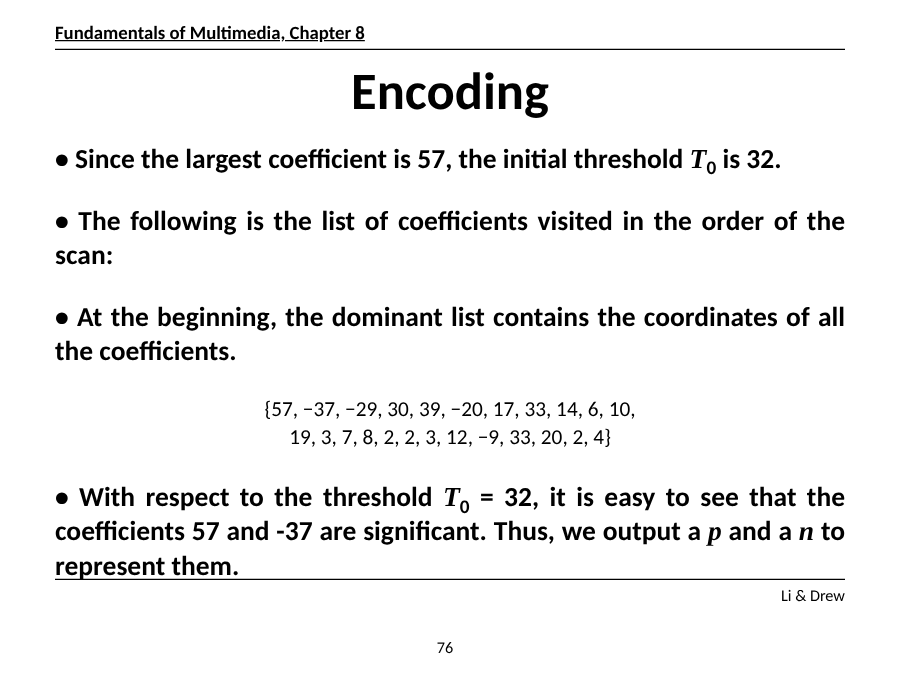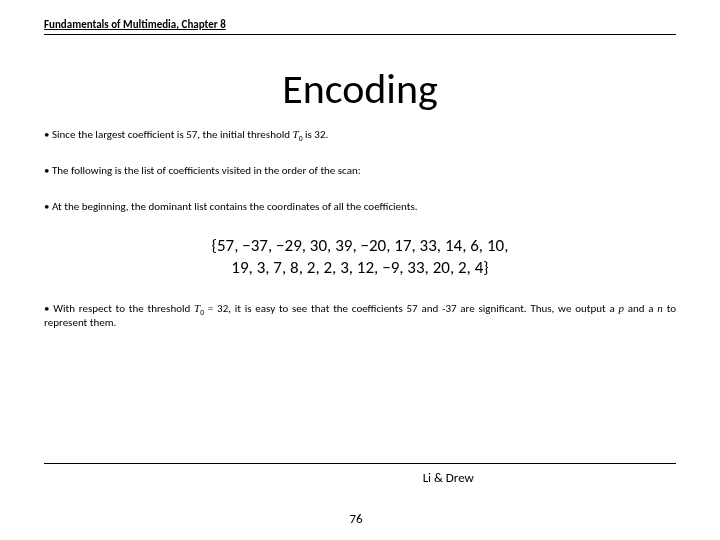--- a/index.html
+++ b/index.html
@@ -2,47 +2,48 @@
 <html><head>
 <meta charset="utf-8">
 <style>
   * { margin: 0; padding: 0; box-sizing: border-box; }
   html, body { width: 720px; height: 540px; background: #fff; font-family: Calibri, "Segoe UI", Arial, sans-serif; color: #000; }
   .slide {
     width: 720px; height: 540px; position: relative;
     padding: 18px 44px 0 44px;
   }
   .header-text {
-    font-size: 11px; font-weight: 700; text-decoration: underline;
+    font-size: 15px; font-weight: 700; text-decoration: underline;
     margin-bottom: 2px;
   }
   .hr-top { border: none; border-top: 1.5px solid #000; margin-top: 3px; }
   .title {
-    text-align: center; font-size: 42px; font-weight: 400;
-    margin-top: 28px; margin-bottom: 14px;
+    text-align: center; font-size: 42px; font-weight: 700;
+    margin-top: 8px; margin-bottom: 14px;
   }
   .bullet {
-    font-size: 11px; line-height: 1.25; margin-bottom: 22px;
+    font-size: 22px; line-height: 1.25; margin-bottom: 22px;
     text-align: justify;
+    font-weight: bold;
   }
   .coeff-list {
     text-align: center; font-size: 17px; line-height: 1.3;
     margin: 0 auto 23px auto; width: 80%;
   }
   .ital { font-style: italic; font-family: "Times New Roman", serif; }
   .sub { font-size: 0.7em; vertical-align: sub; line-height: 0; }
   .footer-wrap {
     position: absolute; left: 44px; right: 44px; bottom: 14px;
   }
   .hr-bottom { border: none; border-top: 1.5px solid #000; margin-bottom: 6px; }
   .footer-row {
     display: flex; font-size: 13px;
   }
   .footer-page { width: 52%; text-align: right; padding-right: 10px; margin-top: 41px; }
-  .footer-auth { width: 48%; text-align: left; padding-left: 50px; }
+  .footer-auth { width: 48%; text-align: right; padding-left: 50px; }
 </style>
 </head>
 <body>
 
 <div class="slide">
 
   <div class="header-text">Fundamentals of Multimedia, Chapter 8</div>
   <hr class="hr-top">
 
   <div class="title">Encoding</div>

